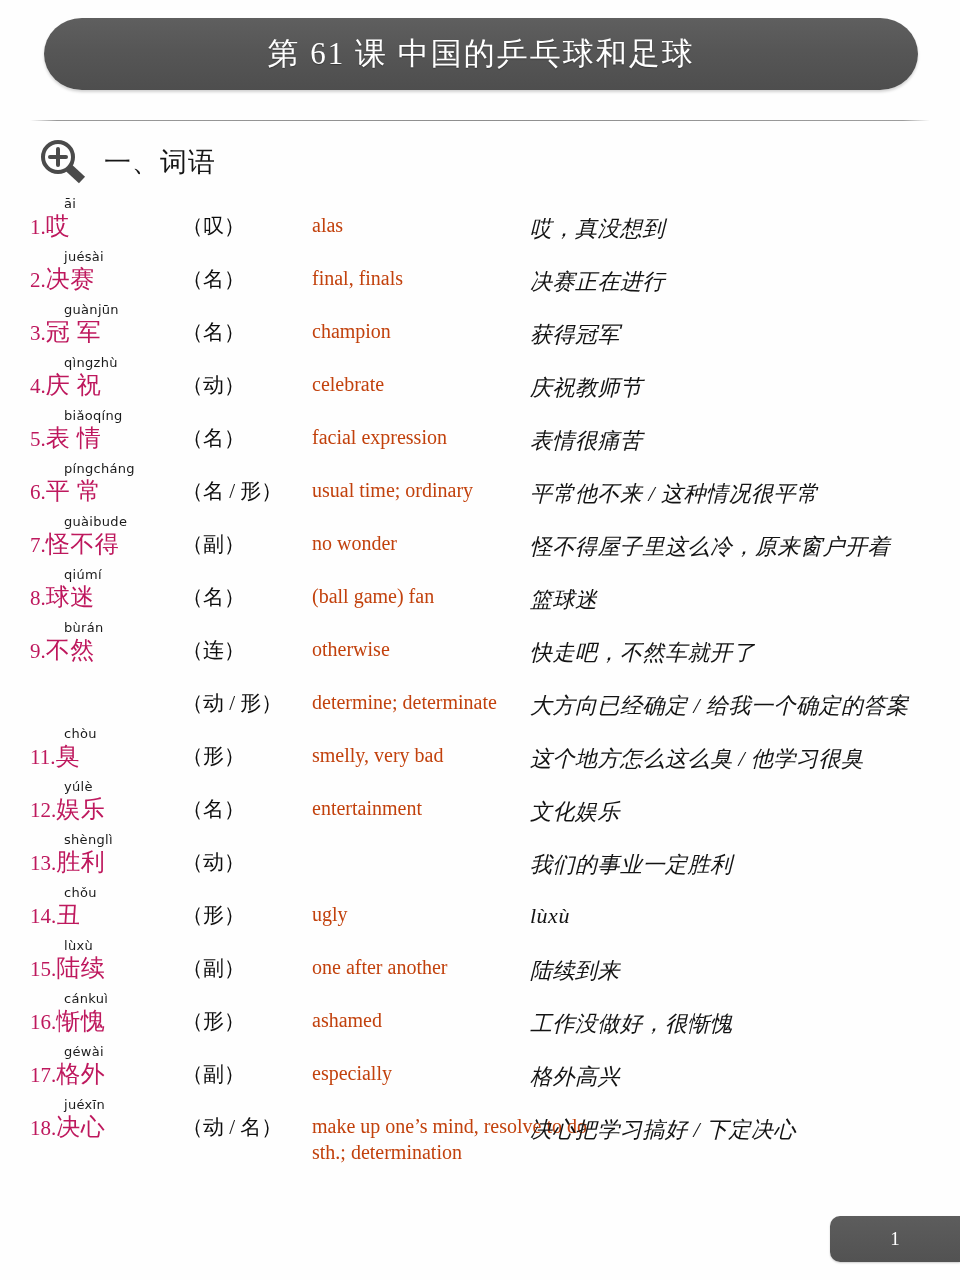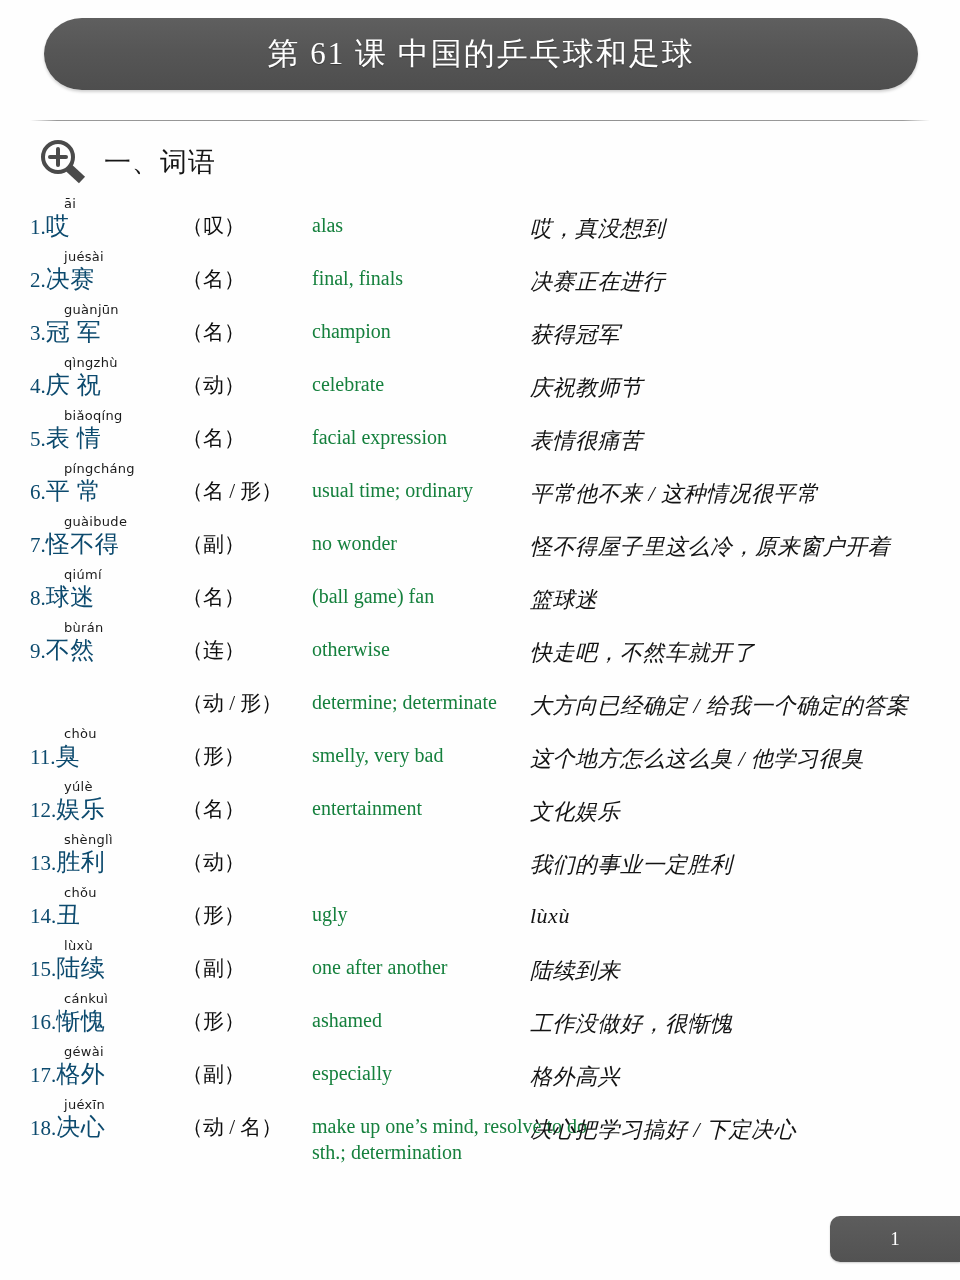--- a/index.html
+++ b/index.html
@@ -109,21 +109,21 @@
     font-size: 13px;
     color: #1a1a1a;
     letter-spacing: 0.3px;
     white-space: nowrap;
   }
   .word-line {
     position: absolute;
     left: 0;
     top: 14px;
     font-size: 23px;
-    color: #0c4a6e;
+    color: #be185d;
     white-space: nowrap;
     font-family: "Liberation Serif", serif;
   }
   .num {
     font-family: "Liberation Serif", serif;
     font-size: 21px;
   }
   .hanzi {
     font-size: 24px;
     letter-spacing: 0.5px;
@@ -139,21 +139,21 @@
     white-space: nowrap;
   }
 
   .col-def {
     position: absolute;
     left: 282px;
     top: 16px;
     width: 230px;
     font-family: "Liberation Serif", serif;
     font-size: 20px;
-    color: #15803d;
+    color: #c2410c;
     line-height: 1.32;
     white-space: nowrap;
   }
   .col-def.wrap { white-space: normal; width: 300px; }
 
   .col-ex {
     position: absolute;
     left: 500px;
     top: 18px;
     width: 400px;

